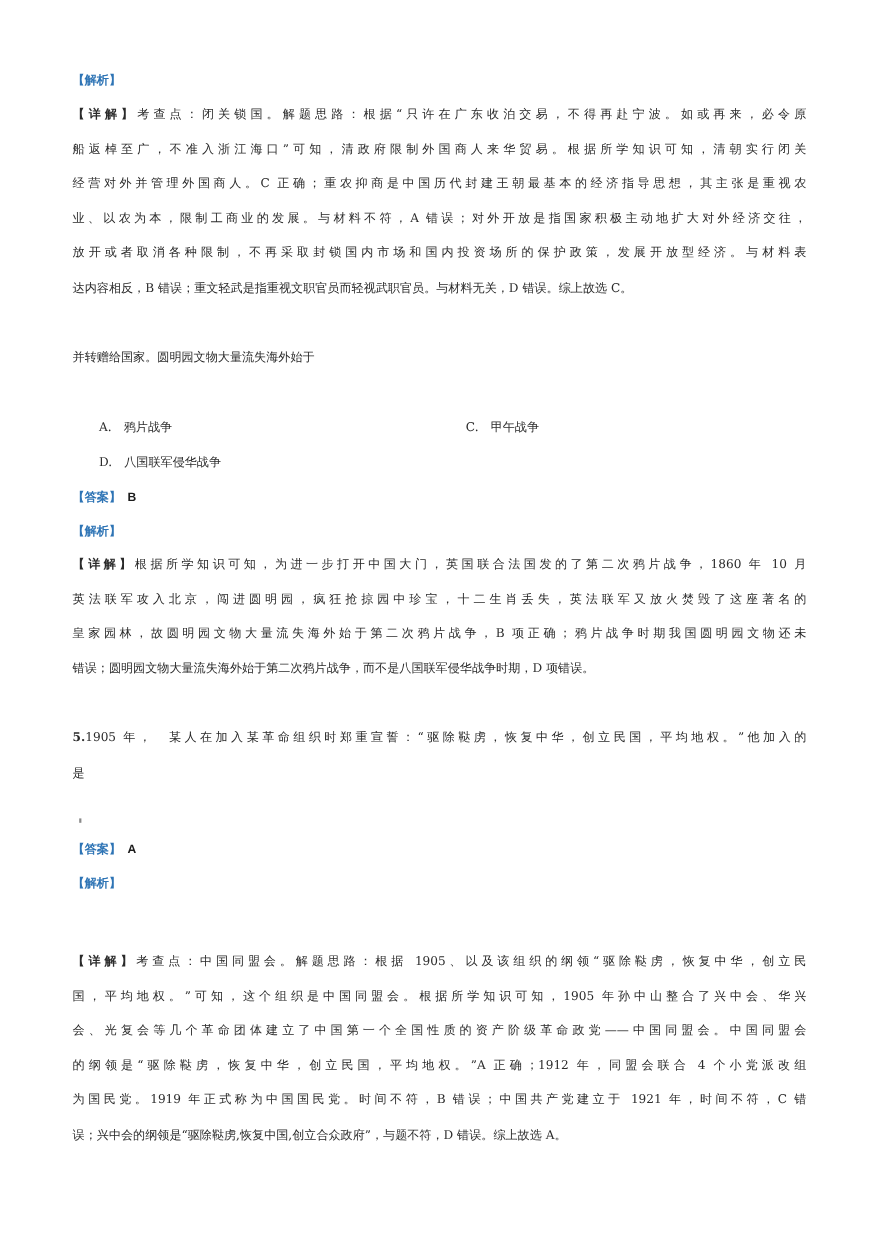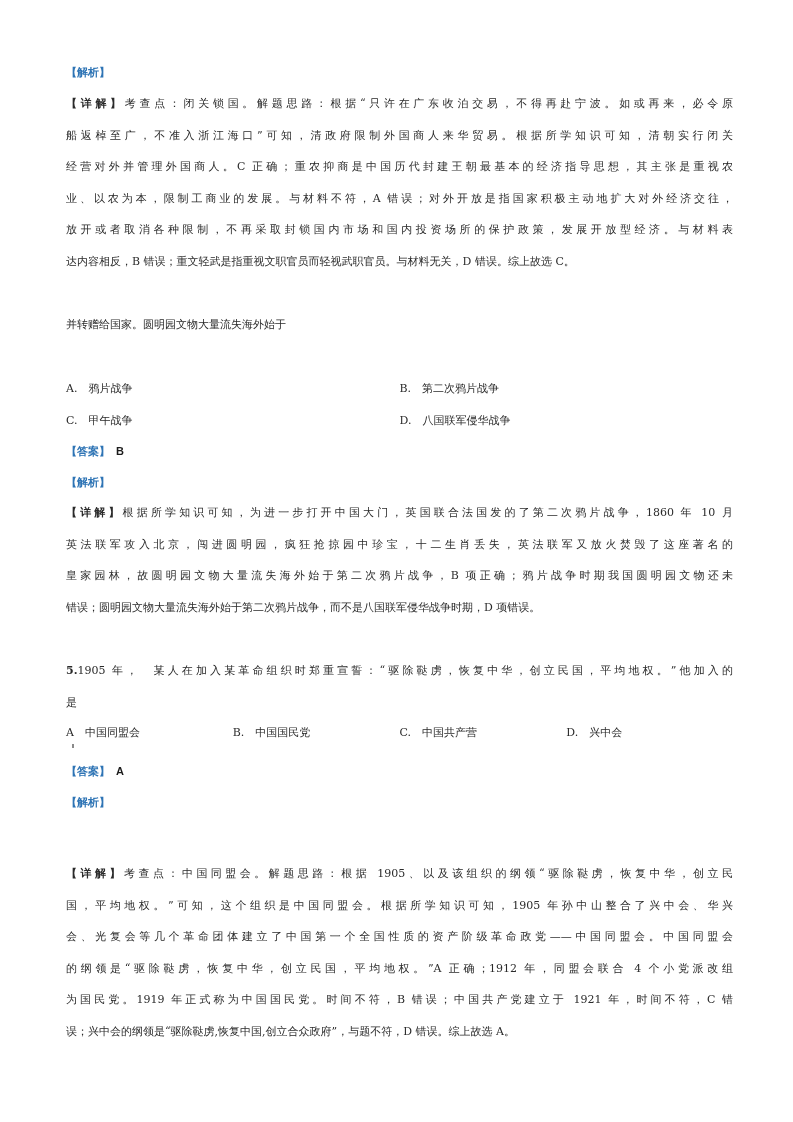--- a/index.html
+++ b/index.html
@@ -16,21 +16,21 @@
     color: #2a2a2a; font-size: 11px; line-height: 31.5px;
   }
   .line { text-align: justify; white-space: pre-wrap; }
   .line.full { text-align-last: justify; }
   .marker { color: #2E74B5; font-weight: 700; }
   .bold { font-weight: 700; }
   .answer-letter {
     font-family: "Liberation Sans", sans-serif;
     font-weight: 700; color: #1c1c1c; margin-left: 6px;
   }
-  .options { display: grid; line-height: 32px; }
+  .options { display: grid; line-height: 32px; margin-left: 24px; }
   .opt2 { grid-template-columns: 1fr 1fr; }
   .opt4 { grid-template-columns: 1fr 1fr 1fr 1fr; }
   .opt-key { display: inline-block; margin-right: 11px; }
   .stray-mark {
     position: absolute; left: 72px; top: 744px;
     width: 2px; height: 4px; background: #8a8a8a;
   }
 </style>
 </head>
 <body>
@@ -49,21 +49,20 @@
     <div class="line full">放开或者取消各种限制，不再采取封锁国内市场和国内投资场所的保护政策，发展开放型经济。与材料表</div>
     <div class="line">达内容相反，B 错误；重文轻武是指重视文职官员而轻视武职官员。与材料无关，D 错误。综上故选 C。</div>
   </div>
 
   <div class="block" style="top:309px">
     <div class="line">并转赠给国家。圆明园文物大量流失海外始于</div>
   </div>
 
   <div class="block options opt2" style="top:373px">
     <div class="option"><span class="opt-key">A.</span><span>鸦片战争</span></div>
-    <div class="option"><span class="opt-key">B.</span><span>第二次鸦片战争</span></div>
     <div class="option"><span class="opt-key">C.</span><span>甲午战争</span></div>
     <div class="option"><span class="opt-key">D.</span><span>八国联军侵华战争</span></div>
   </div>
 
   <div class="block" style="top:436px">
     <span class="marker">【答案】</span><span class="answer-letter">B</span>
   </div>
 
   <div class="block" style="top:467px">
     <span class="marker">【解析】</span>
@@ -74,26 +73,20 @@
     <div class="line full">英法联军攻入北京，闯进圆明园，疯狂抢掠园中珍宝，十二生肖丢失，英法联军又放火焚毁了这座著名的</div>
     <div class="line full">皇家园林，故圆明园文物大量流失海外始于第二次鸦片战争，B 项正确；鸦片战争时期我国圆明园文物还未</div>
     <div class="line">错误；圆明园文物大量流失海外始于第二次鸦片战争，而不是八国联军侵华战争时期，D 项错误。</div>
   </div>
 
   <div class="block" style="top:655px">
     <div class="line full"><span class="bold">5.</span><span>1905 年，  某人在加入某革命组织时郑重宣誓：“驱除鞑虏，恢复中华，创立民国，平均地权。”他加入的</span></div>
     <div class="line">是</div>
   </div>
 
-  <div class="block options opt4" style="top:717px">
-    <div class="option"><span class="opt-key">A</span><span>中国同盟会</span></div>
-    <div class="option"><span class="opt-key">B.</span><span>中国国民党</span></div>
-    <div class="option"><span class="opt-key">C.</span><span>中国共产营</span></div>
-    <div class="option"><span class="opt-key">D.</span><span>兴中会</span></div>
-  </div>
 
   <div class="stray-mark"></div>
 
   <div class="block" style="top:756px">
     <span class="marker">【答案】</span><span class="answer-letter">A</span>
   </div>
 
   <div class="block" style="top:787px">
     <span class="marker">【解析】</span>
   </div>

